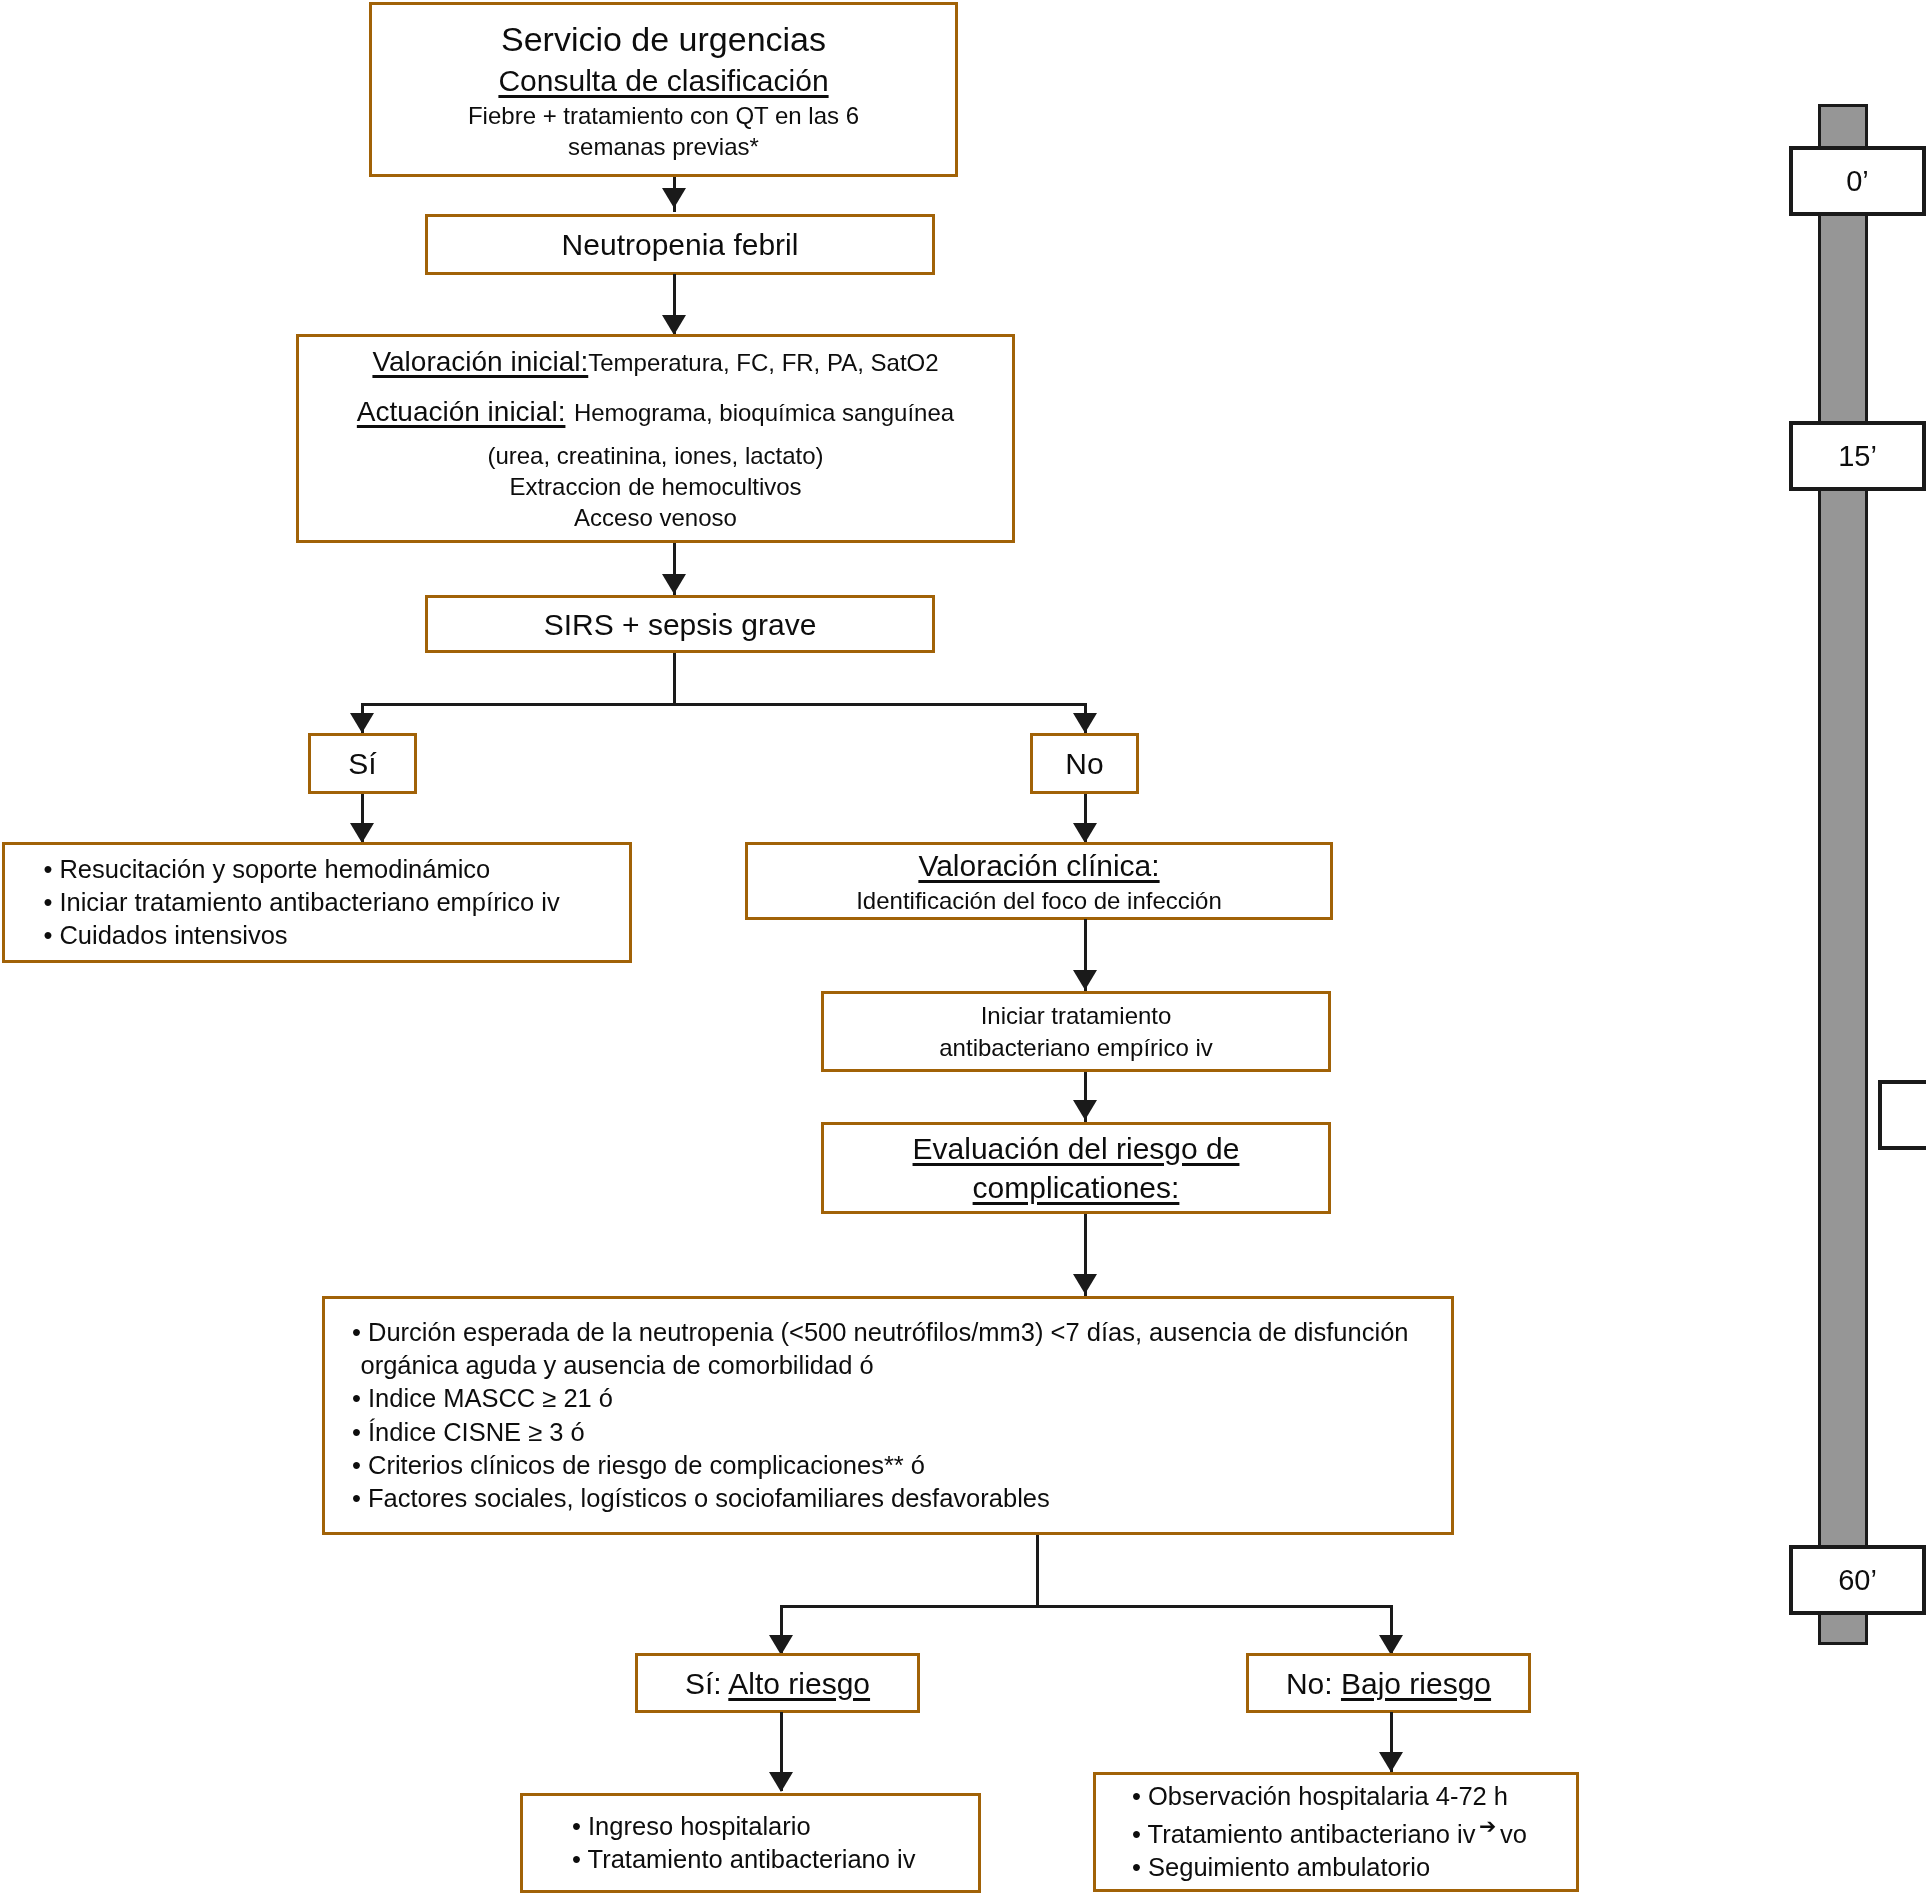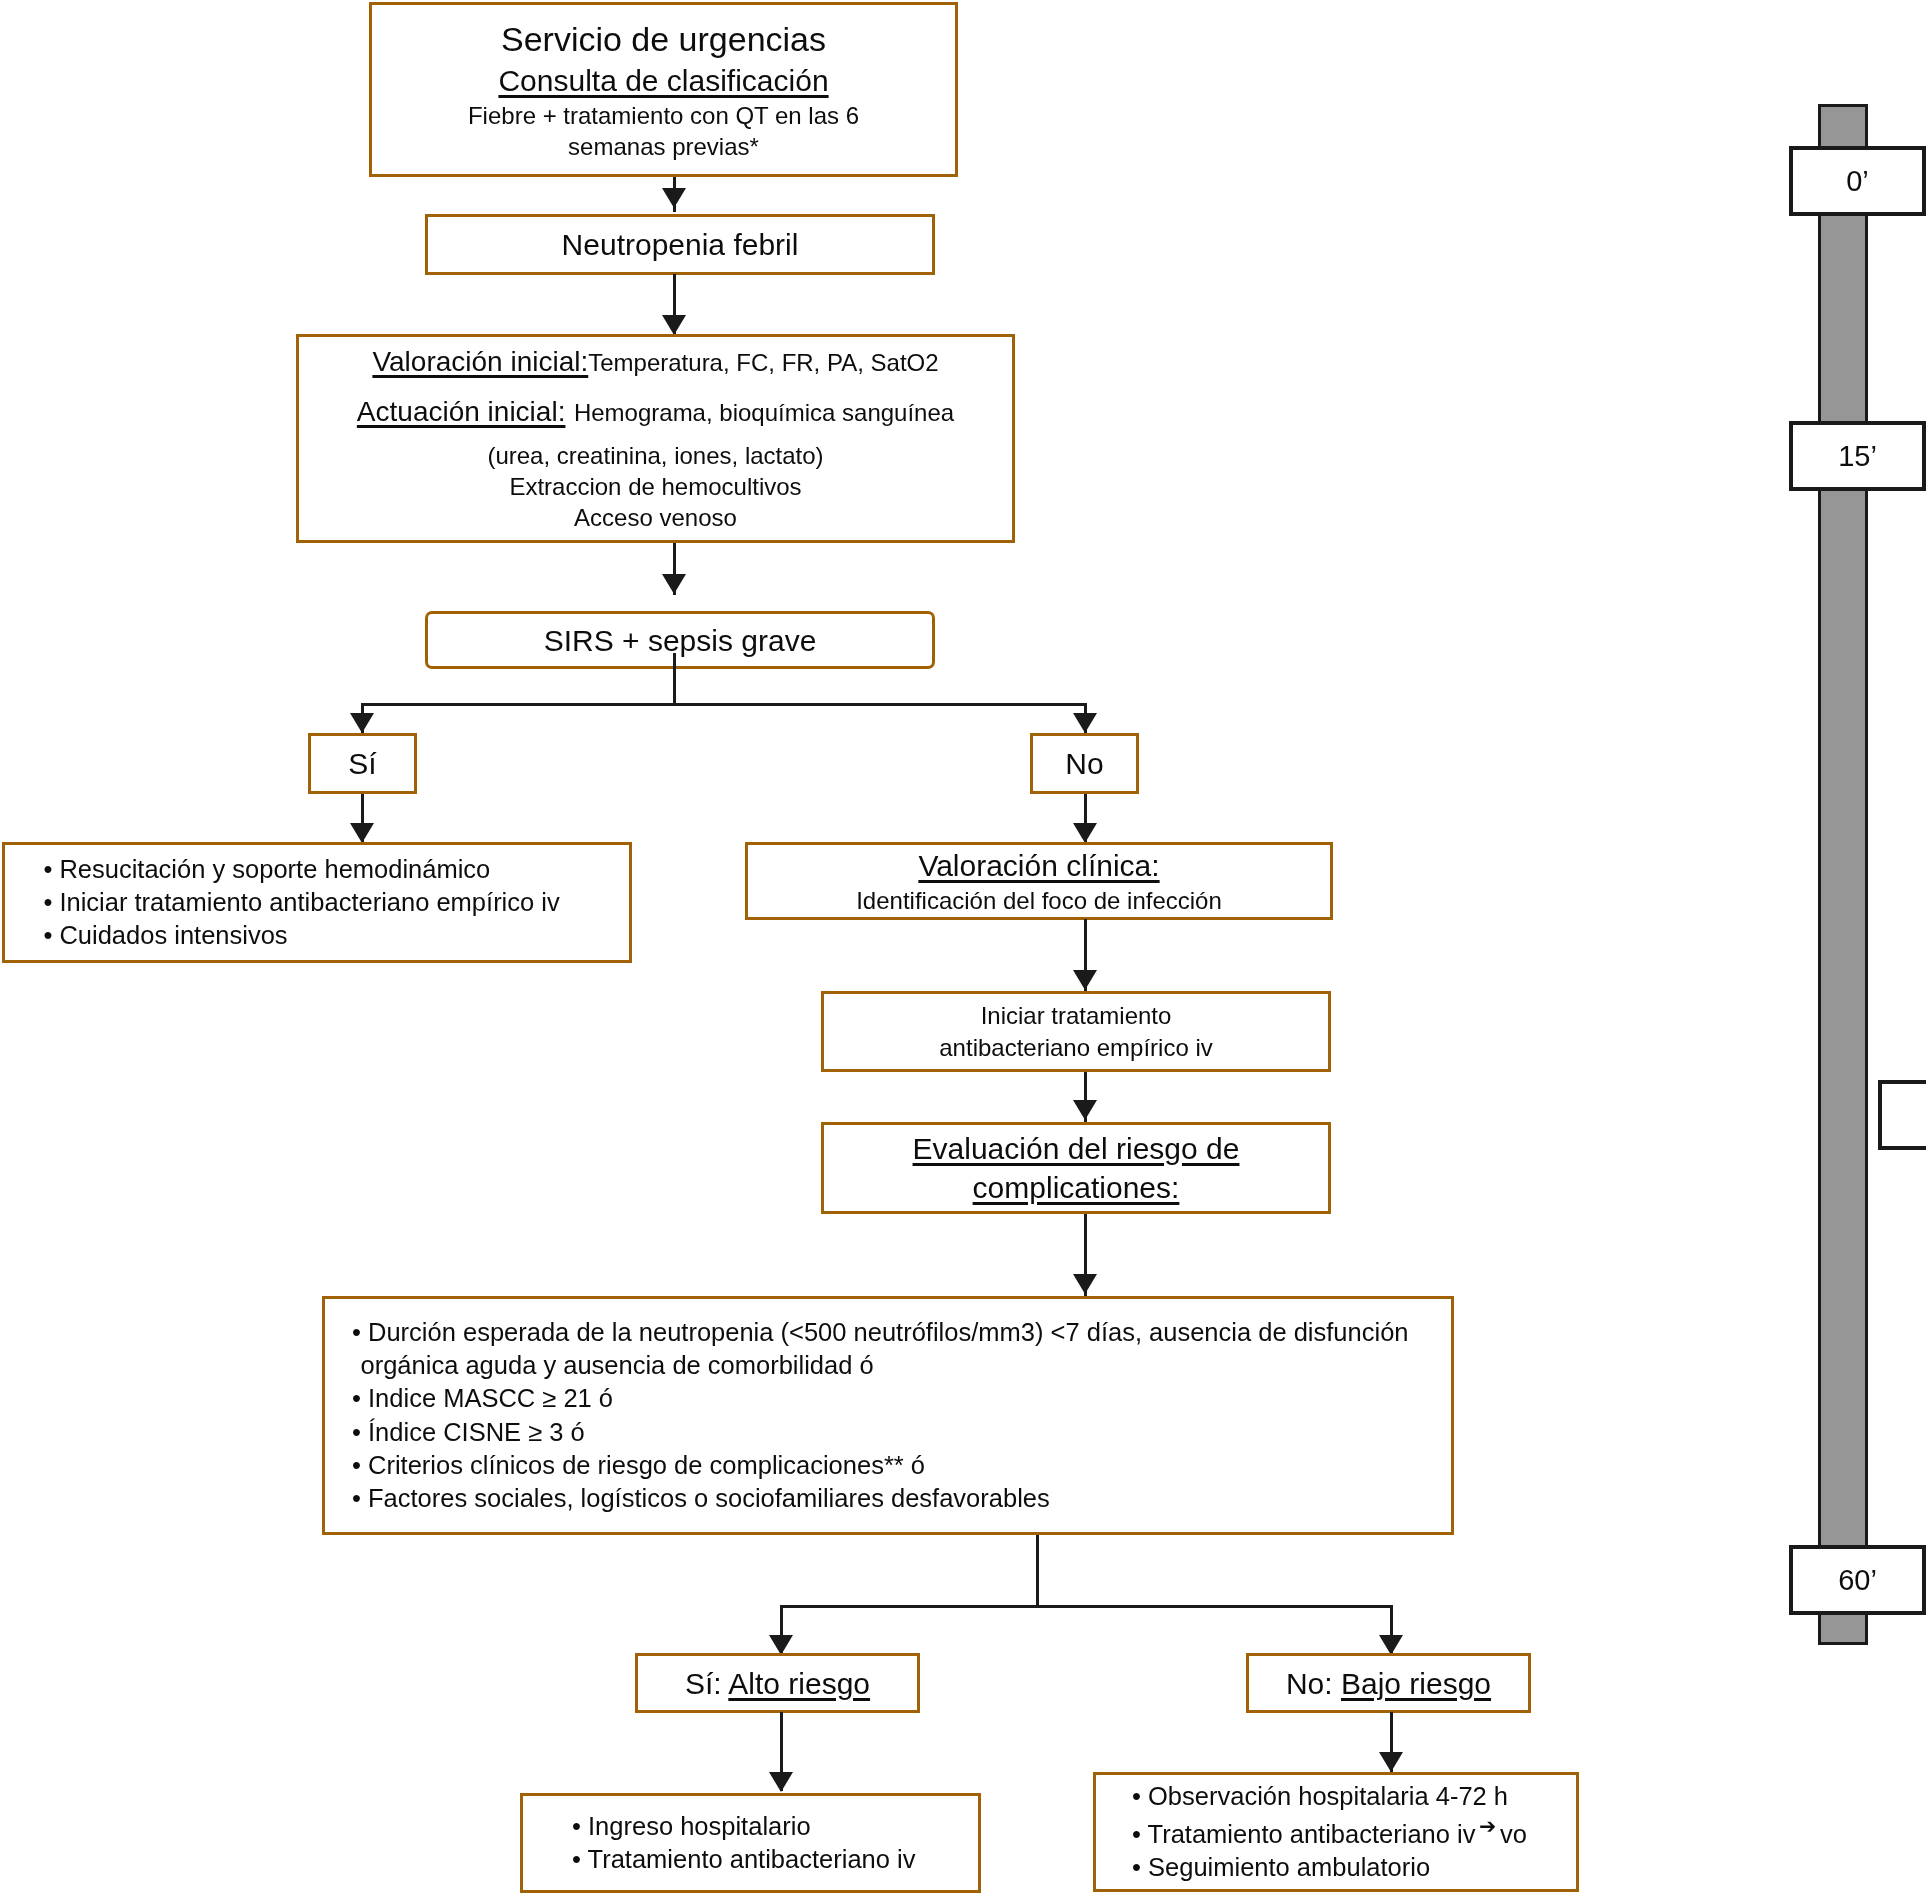--- a/index.html
+++ b/index.html
@@ -71,21 +71,21 @@
       <span class="u">Actuación inicial:</span><span class="f-small" style="padding-left:8.5px;">Hemograma, bioquímica sanguínea</span>
     </span>
     <span class="ln f-small">(urea, creatinina, iones, lactato)</span>
     <span class="ln f-small">Extraccion de hemocultivos</span>
     <span class="ln f-small">Acceso venoso</span>
   </div>
 
   <div class="vline" style="left:673px;top:543px;height:52px;"></div>
   <div class="arrow" style="left:662px;top:574px;"></div>
 
-  <div class="box" style="left:425px;top:611px;width:510px;height:58px;border-radius:7px;">
+  <div class="box" style="left:425px;top:595px;width:510px;height:58px;">
     <span class="ln f-lg">SIRS + sepsis grave</span>
   </div>
 
   <div class="vline" style="left:673px;top:653px;height:52px;"></div>
   <div class="hline" style="left:361px;top:703px;width:726px;"></div>
   <div class="vline" style="left:361px;top:703px;height:49px;"></div>
   <div class="arrow" style="left:350px;top:713px;"></div>
   <div class="vline" style="left:1084px;top:703px;height:49px;"></div>
   <div class="arrow" style="left:1073px;top:713px;"></div>
 

